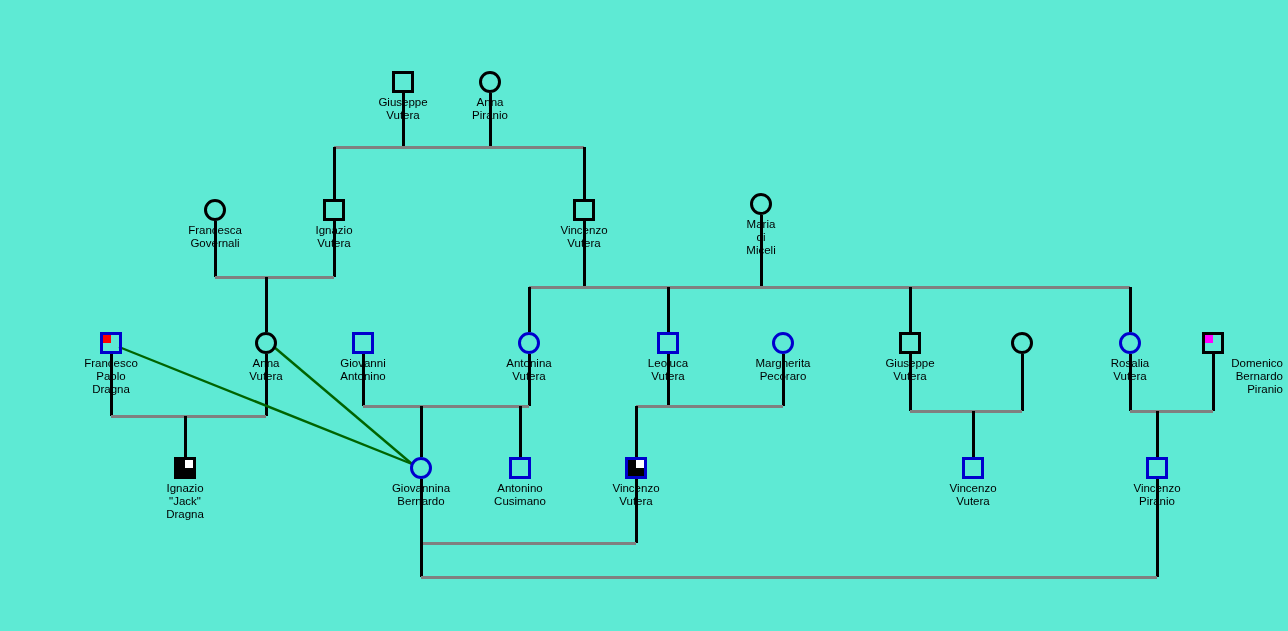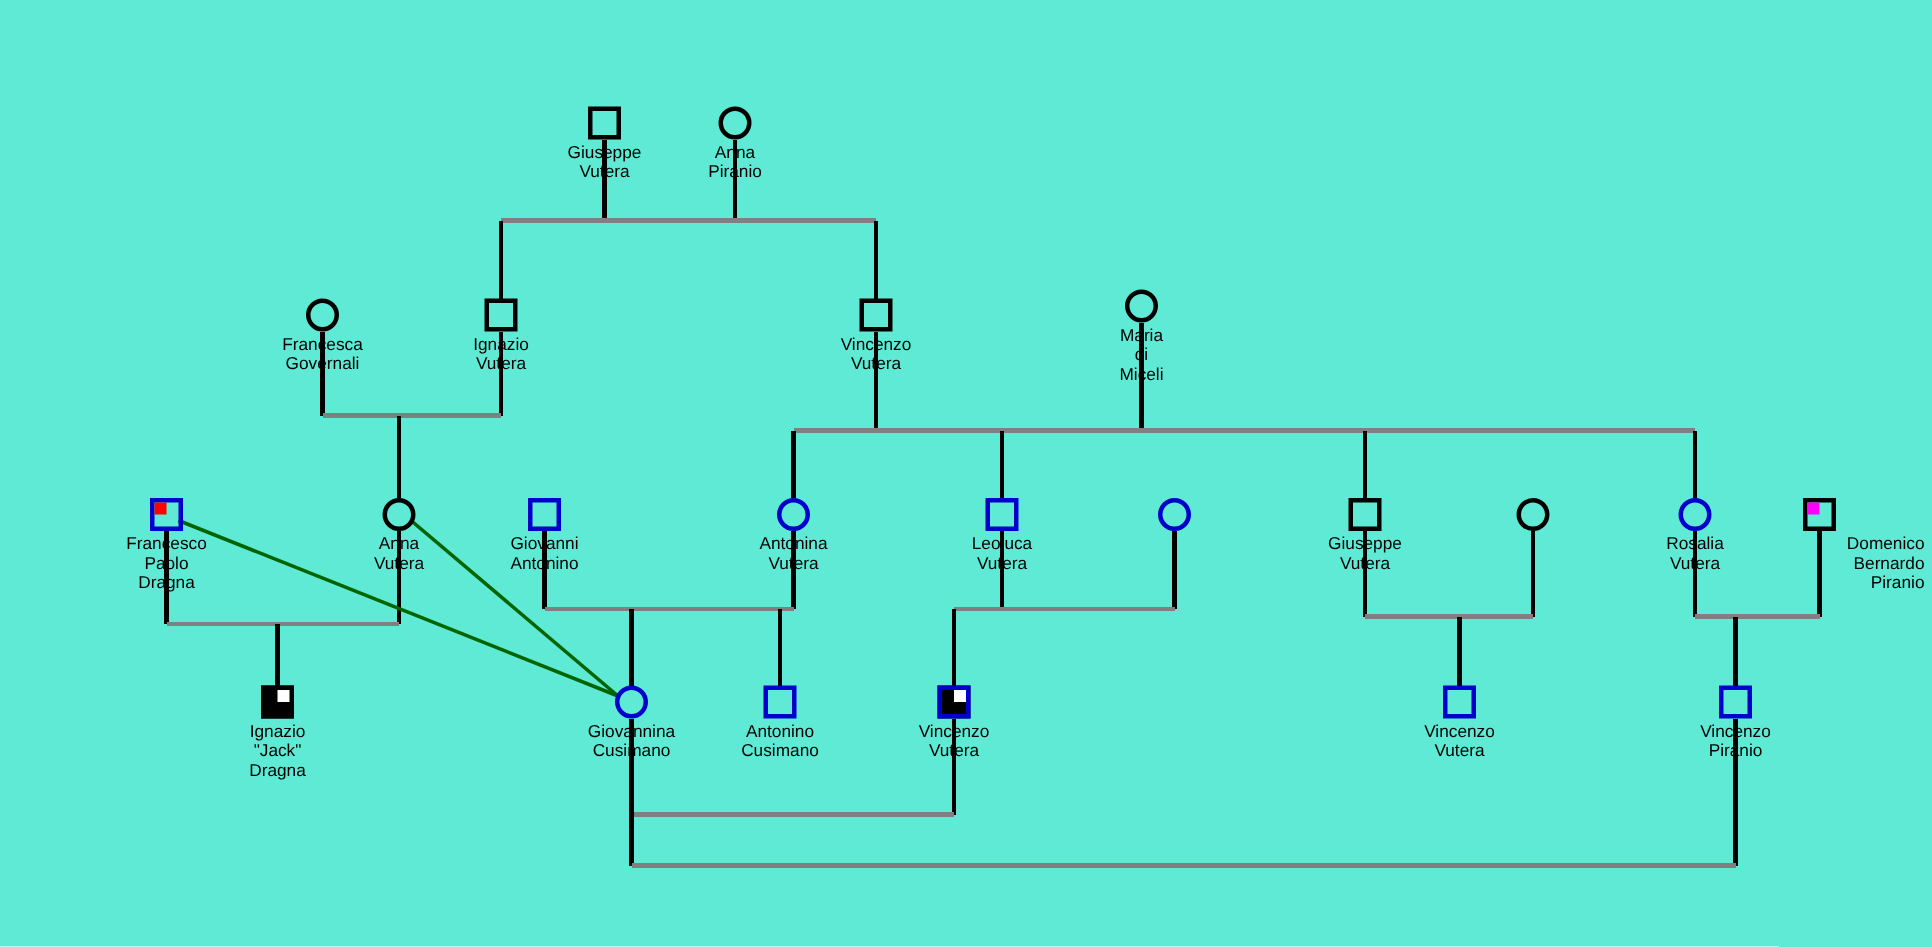--- a/index.html
+++ b/index.html
@@ -207,20 +207,22 @@
         <div class="sym-wrap">
           <div class="sym square blue"></div>
         </div>
         <div class="label">Leoluca
 Vutera</div>
       </div>
       <div class="person" style="left: 783px; top: 330px;">
         <div class="sym-wrap">
           <div class="sym circle blue"></div>
         </div>
+        <div class="label">Margherita
+Pecoraro</div>
       </div>
       <div class="person" style="left: 910px; top: 330px;">
         <div class="sym-wrap">
           <div class="sym square"></div>
         </div>
         <div class="label">Giuseppe
 Vutera</div>
       </div>
       <div class="person" style="left: 1022px; top: 330px;">
         <div class="sym-wrap">
@@ -252,21 +254,21 @@
         </div>
         <div class="label">Ignazio
 "Jack"
 Dragna</div>
       </div>
       <div class="person" style="left: 421px; top: 455px;">
         <div class="sym-wrap">
           <div class="sym circle blue"></div>
         </div>
         <div class="label">Giovannina
-Cusimano</div>
+Bernardo</div>
       </div>
       <div class="person" style="left: 520px; top: 455px;">
         <div class="sym-wrap">
           <div class="sym square blue"></div>
         </div>
         <div class="label">Antonino
 Cusimano</div>
       </div>
       <div class="person" style="left: 636px; top: 455px;">
         <div class="sym-wrap">

